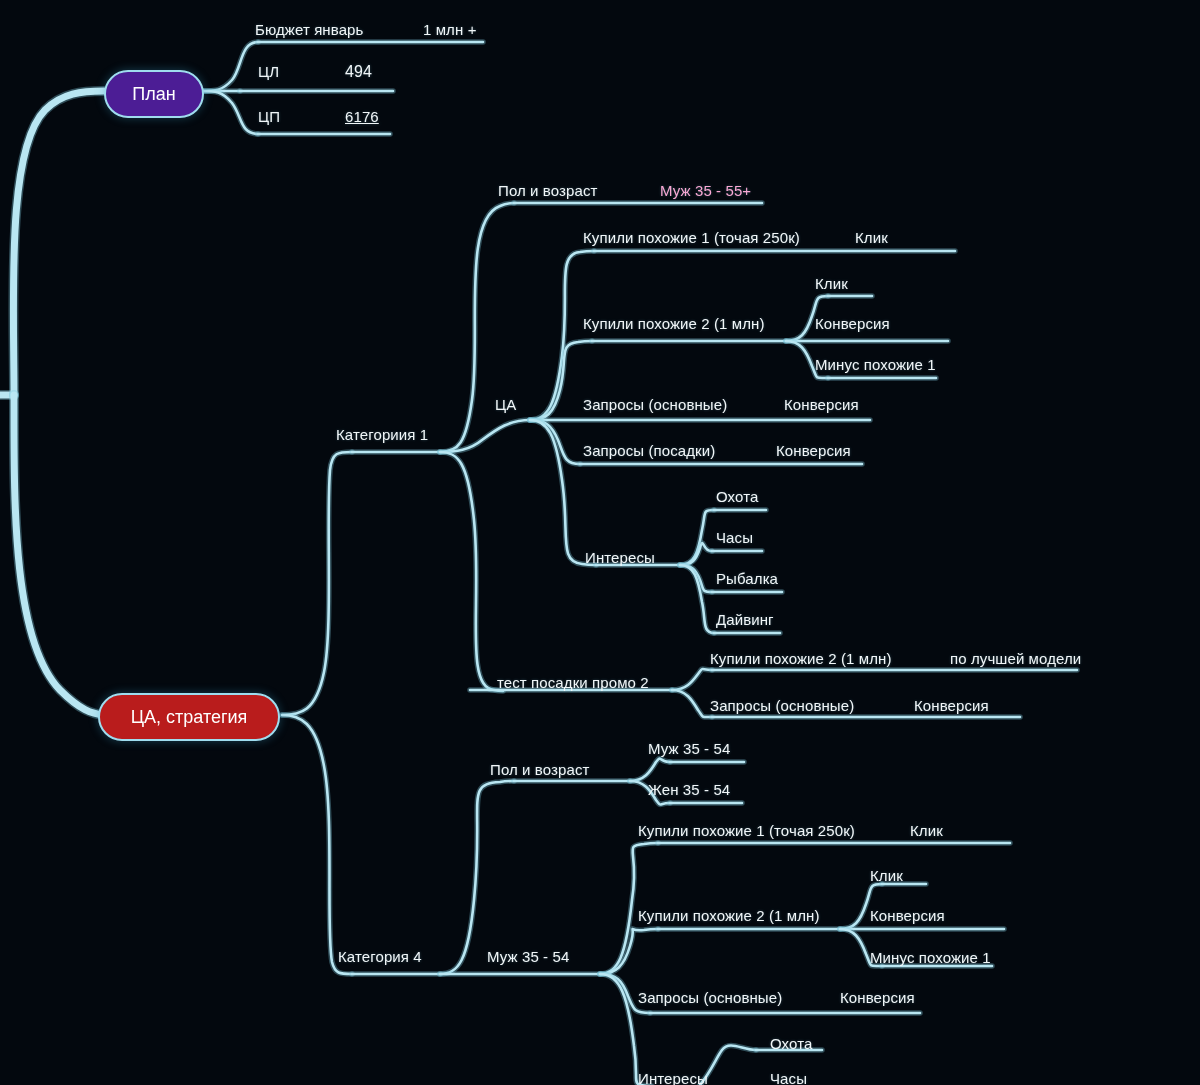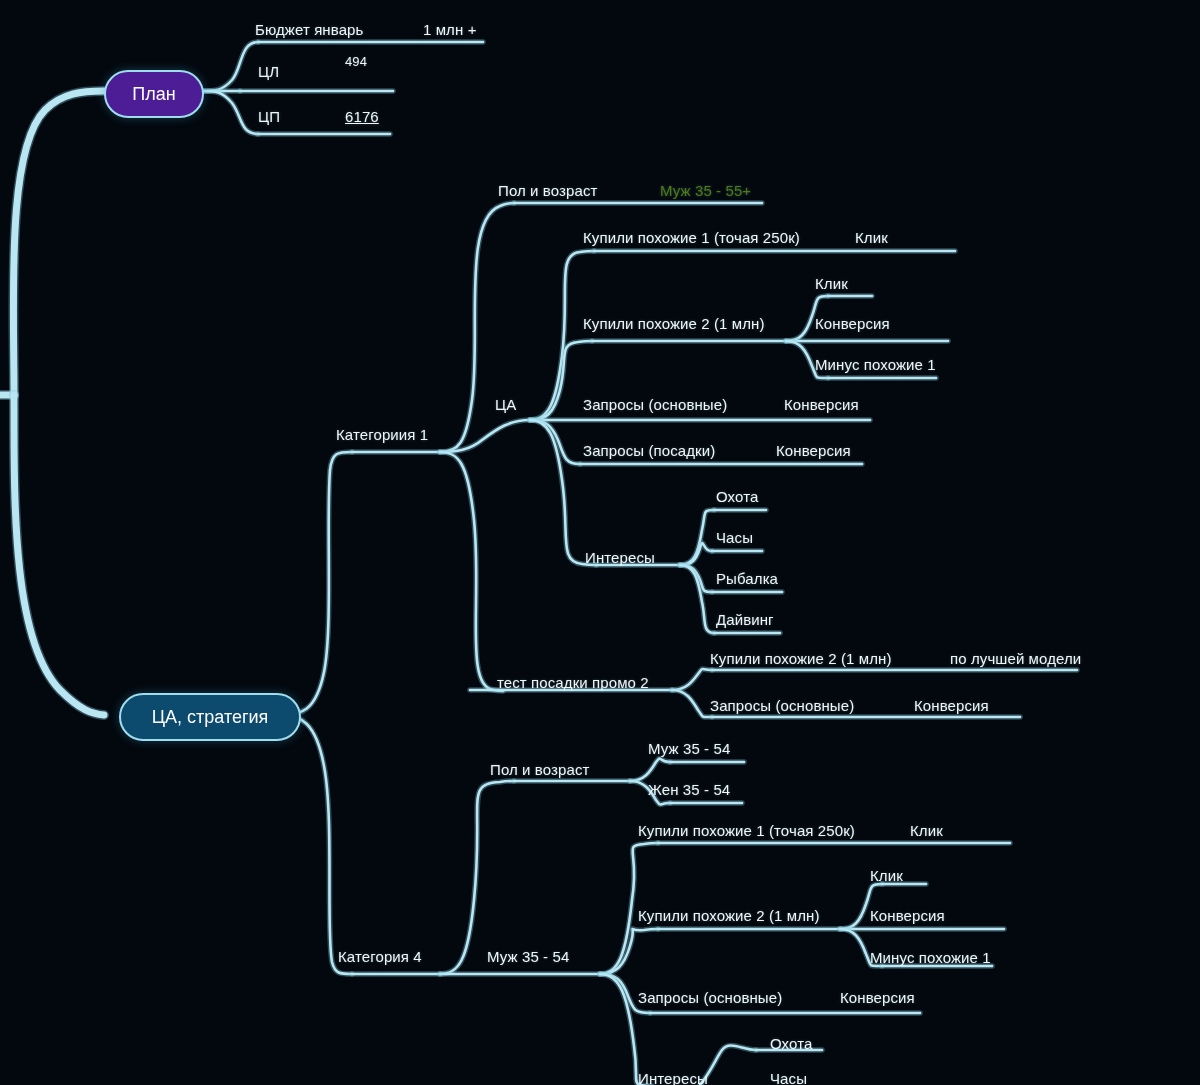--- a/index.html
+++ b/index.html
@@ -190,26 +190,26 @@
       <path d="M 600 974 C 620 974 628 996 634 1046 C 640 1086 628 1085 652 1086" class="wire" stroke="#b9e6f2" stroke-width="2.6"></path>
       <path d="M 700 1085 C 712 1070 716 1058 722 1050 C 730 1040 742 1050 756 1050" class="wire-glow" stroke-width="5.6"></path>
       <path d="M 700 1085 C 712 1070 716 1058 722 1050 C 730 1040 742 1050 756 1050" class="wire" stroke="#b9e6f2" stroke-width="2.6"></path>
       <path d="M 756 1050 L 822 1050" class="wire-glow" stroke-width="5.6"></path>
       <path d="M 756 1050 L 822 1050" class="wire" stroke="#b9e6f2" stroke-width="2.6"></path>
     </svg>
   <div id="labels-layer">
       <div class="label" style="left: 255px; top: 22px; font-size: 15px; color: rgb(241, 246, 248);">Бюджет январь</div>
       <div class="label" style="left: 423px; top: 22px; font-size: 15px; color: rgb(241, 246, 248);">1 млн +</div>
       <div class="label" style="left: 258px; top: 64px; font-size: 15px; color: rgb(241, 246, 248);">ЦЛ</div>
-      <div class="label" style="left: 345px; top: 55px; font-size: 13px; color: rgb(241, 246, 248);">494</div>
+      <div class="label" style="left: 345px; top: 64px; font-size: 16px; color: rgb(241, 246, 248);">494</div>
       <div class="label" style="left: 258px; top: 109px; font-size: 15px; color: rgb(241, 246, 248);">ЦП</div>
       <div class="label" style="left: 345px; top: 109px; font-size: 15px; color: rgb(241, 246, 248); text-decoration: underline;">6176</div>
       <div class="label" style="left: 336px; top: 427px; font-size: 15px; color: rgb(241, 246, 248); text-align: center;">Категориия 1</div>
       <div class="label" style="left: 498px; top: 183px; font-size: 15px; color: rgb(241, 246, 248);">Пол и возраст</div>
-      <div class="label" style="left: 660px; top: 183px; font-size: 15px; color: #4d7c0f;">Муж 35 - 55+</div>
+      <div class="label" style="left: 660px; top: 183px; font-size: 15px; color: #f9a8d4;">Муж 35 - 55+</div>
       <div class="label" style="left: 495px; top: 397px; font-size: 15px; color: rgb(241, 246, 248);">ЦА</div>
       <div class="label" style="left: 583px; top: 230px; font-size: 15px; color: rgb(241, 246, 248);">Купили похожие 1 (точая 250к)</div>
       <div class="label" style="left: 855px; top: 230px; font-size: 15px; color: rgb(241, 246, 248);">Клик</div>
       <div class="label" style="left: 583px; top: 316px; font-size: 15px; color: rgb(241, 246, 248);">Купили похожие 2 (1 млн)</div>
       <div class="label" style="left: 815px; top: 276px; font-size: 15px; color: rgb(241, 246, 248);">Клик</div>
       <div class="label" style="left: 815px; top: 316px; font-size: 15px; color: rgb(241, 246, 248);">Конверсия</div>
       <div class="label" style="left: 815px; top: 357px; font-size: 15px; color: rgb(241, 246, 248);">Минус похожие 1</div>
       <div class="label" style="left: 583px; top: 397px; font-size: 15px; color: rgb(241, 246, 248);">Запросы (основные)</div>
       <div class="label" style="left: 784px; top: 397px; font-size: 15px; color: rgb(241, 246, 248);">Конверсия</div>
       <div class="label" style="left: 583px; top: 443px; font-size: 15px; color: rgb(241, 246, 248);">Запросы (посадки)</div>
@@ -238,17 +238,17 @@
       <div class="label" style="left: 638px; top: 990px; font-size: 15px; color: rgb(241, 246, 248);">Запросы (основные)</div>
       <div class="label" style="left: 840px; top: 990px; font-size: 15px; color: rgb(241, 246, 248);">Конверсия</div>
       <div class="label" style="left: 638px; top: 1071px; font-size: 15px; color: rgb(241, 246, 248);">Интересы</div>
       <div class="label" style="left: 770px; top: 1036px; font-size: 15px; color: rgb(241, 246, 248);">Охота</div>
       <div class="label" style="left: 770px; top: 1071px; font-size: 15px; color: rgb(241, 246, 248);">Часы</div>
     </div>
   <div id="nodes-layer">
       <div class="node-pill" style="left: 104px; top: 70px; width: 96px; height: 44px; font-size: 18px; background: #4c1d95; border-color: rgb(159, 220, 238);">
         <span>План</span>
       </div>
-      <div class="node-pill" style="left: 119px; top: 693px; width: 178px; height: 44px; font-size: 18px; background: #0c4a6e; border-color: rgb(159, 220, 238);">
+      <div class="node-pill" style="left: 98px; top: 693px; width: 178px; height: 44px; font-size: 18px; background: #b91c1c; border-color: rgb(159, 220, 238);">
         <span>ЦА, стратегия</span>
       </div>
     </div>
 </div>
 
 </body></html>

